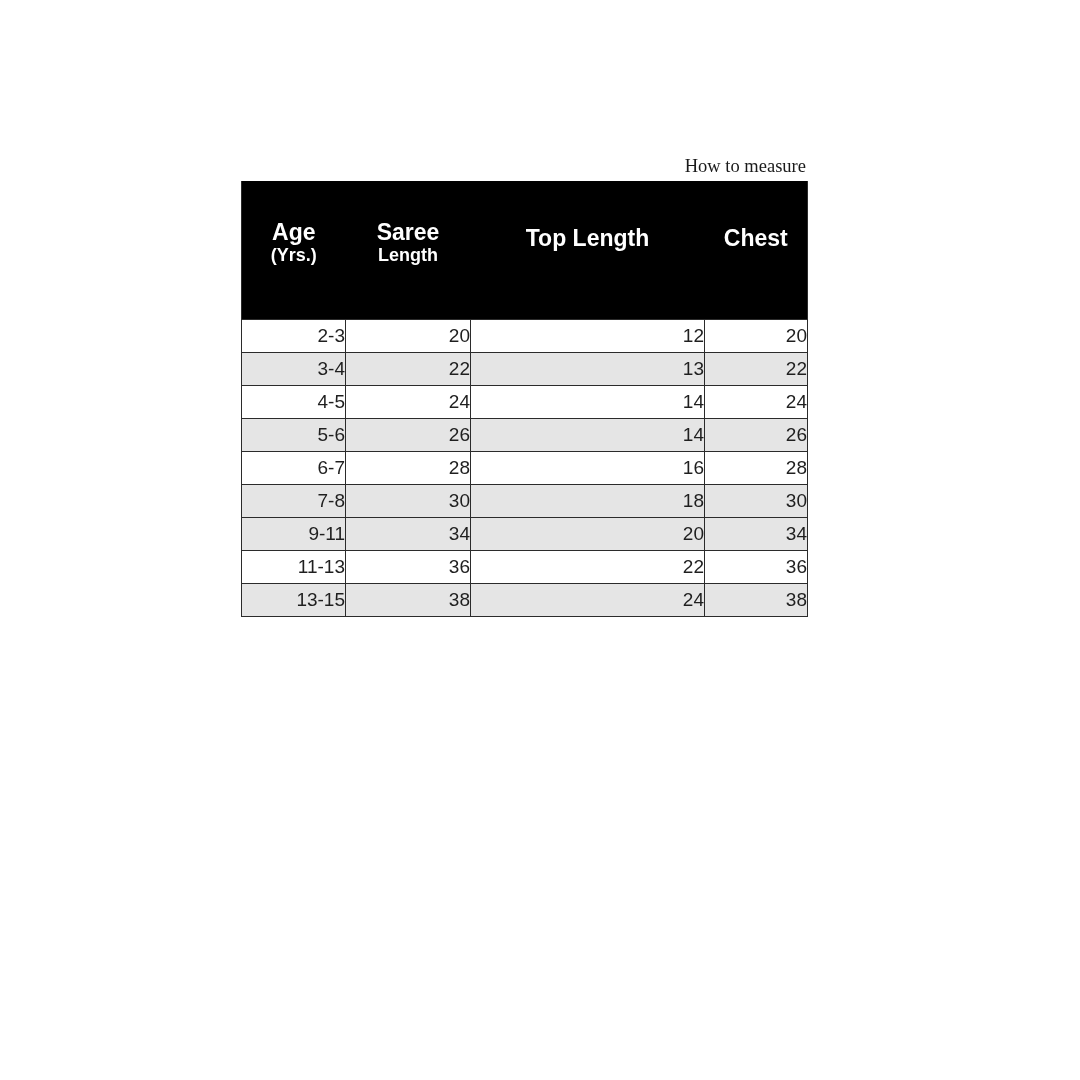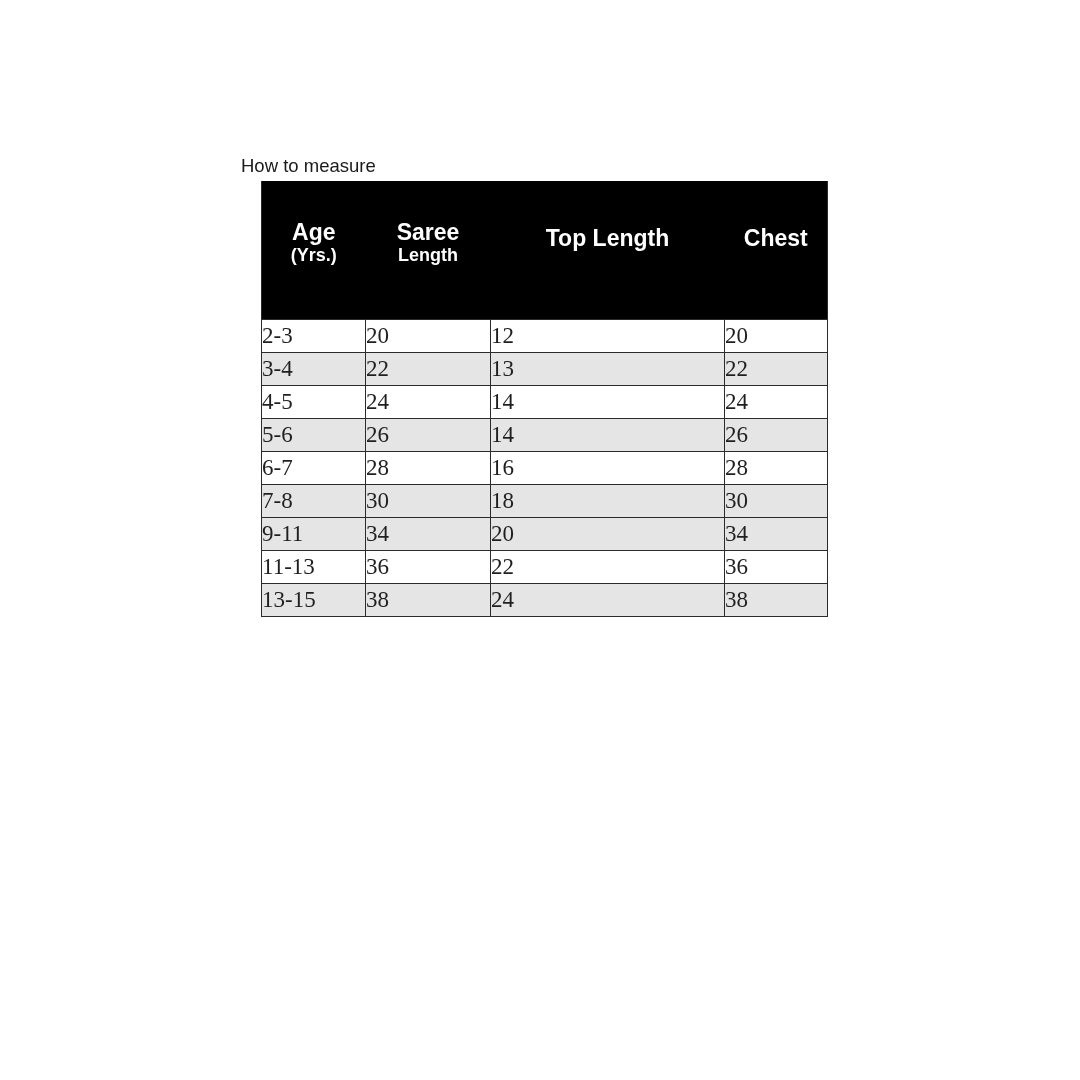--- a/index.html
+++ b/index.html
@@ -19,43 +19,43 @@
   #chart-wrap {
     position: absolute;
     left: 241px;
     top: 152px;
     width: 566px;
   }
 
   
   .caption-row {
     display: flex;
-    justify-content: space-between;
+    justify-content: flex-end;
     align-items: flex-end;
     height: 28px;
     line-height: 28px;
     padding: 0 1px 0 0;
+    font-family: Liberation Serif, serif;
   }
   .caption-text {
     font-size: 18.5px;
     color: #1a1a1a;
     font-weight: 400;
     white-space: nowrap;
   }
 
   
   table.size-table {
     border-collapse: collapse;
     table-layout: fixed;
     width: 566px;
     margin-top: 1px;
     border-left: 1.5px solid #2b2b2b;
     border-right: 1.5px solid #2b2b2b;
     border-bottom: 1.5px solid #2b2b2b;
-    margin-left: 20px;
   }
 
   col.c-age    { width: 104px; }
   col.c-saree  { width: 125px; }
   col.c-top    { width: 234px; }
   col.c-chest  { width: 103px; }
 
   thead tr {
     background: #000000;
   }
@@ -76,30 +76,29 @@
     font-size: 18px;
     font-weight: bold;
     line-height: 1.18;
   }
   thead th.single {
     padding-bottom: 22px;
   }
 
   tbody td {
     height: 32px;
-    text-align: left;
+    text-align: right;
     vertical-align: middle;
-    font-size: 23px;
+    font-size: 19px;
     color: #1f1f1f;
     border-top: 1.5px solid #2b2b2b;
     border-right: 1.5px solid #2b2b2b;
     background: #ffffff;
     font-weight: 400;
     padding: 0;
-    font-family: Liberation Serif, serif;
   }
   tbody td:last-child {
     border-right: none;
   }
   tbody tr.alt td {
     background: #e5e5e5;
   }
 </style>
 </head>
 <body>

